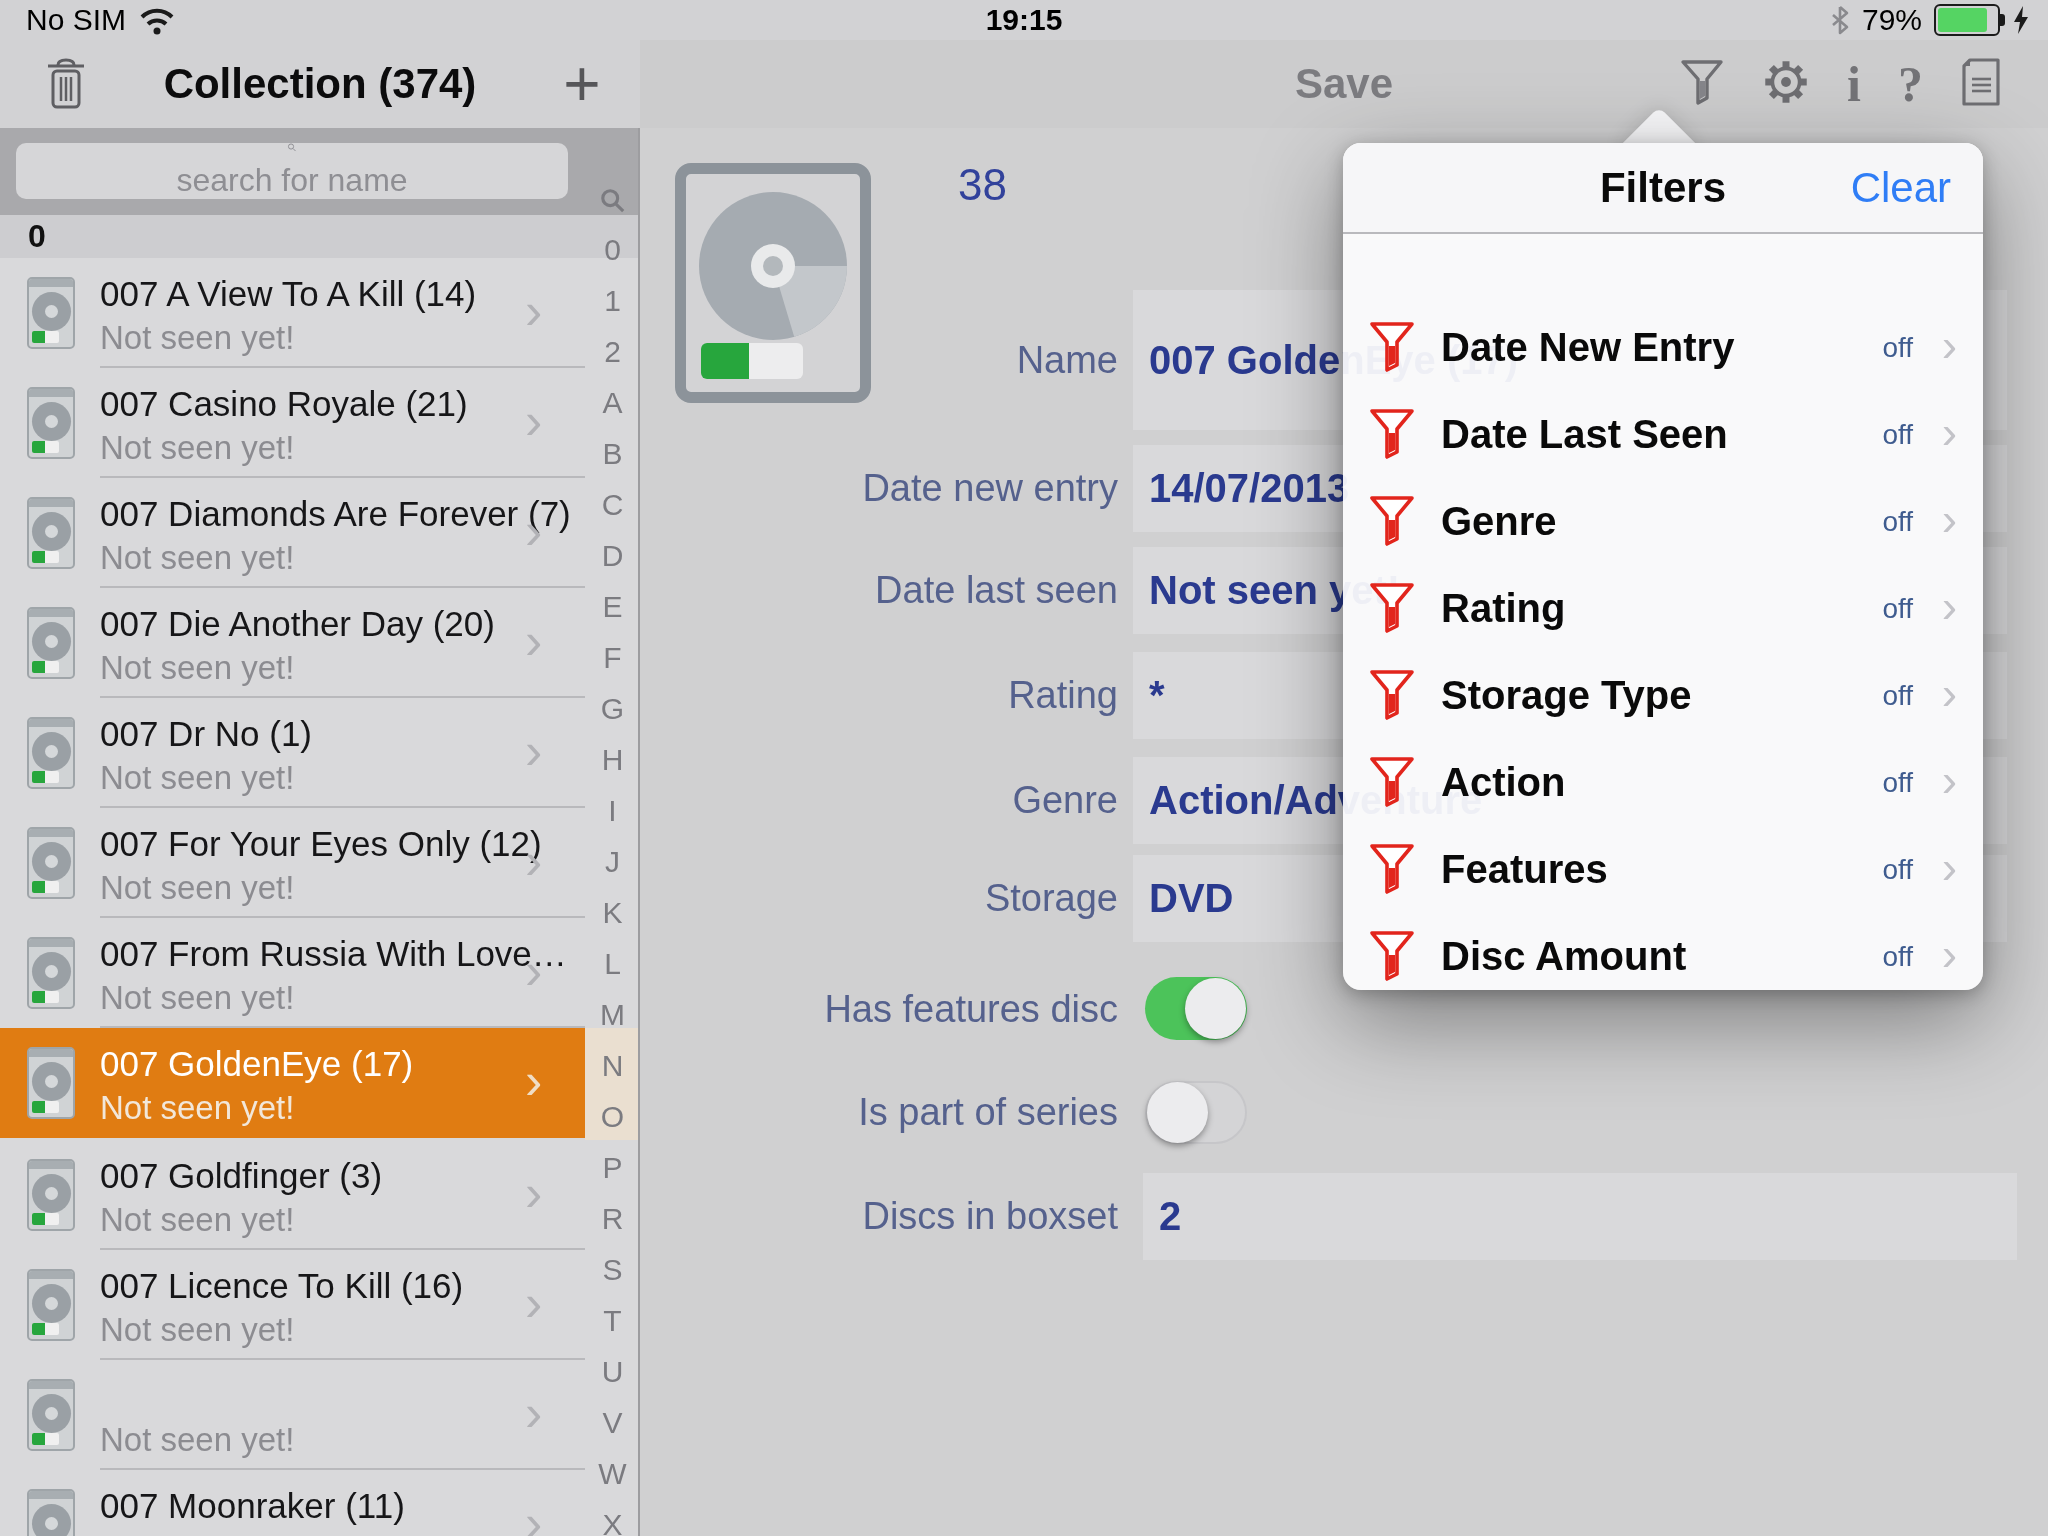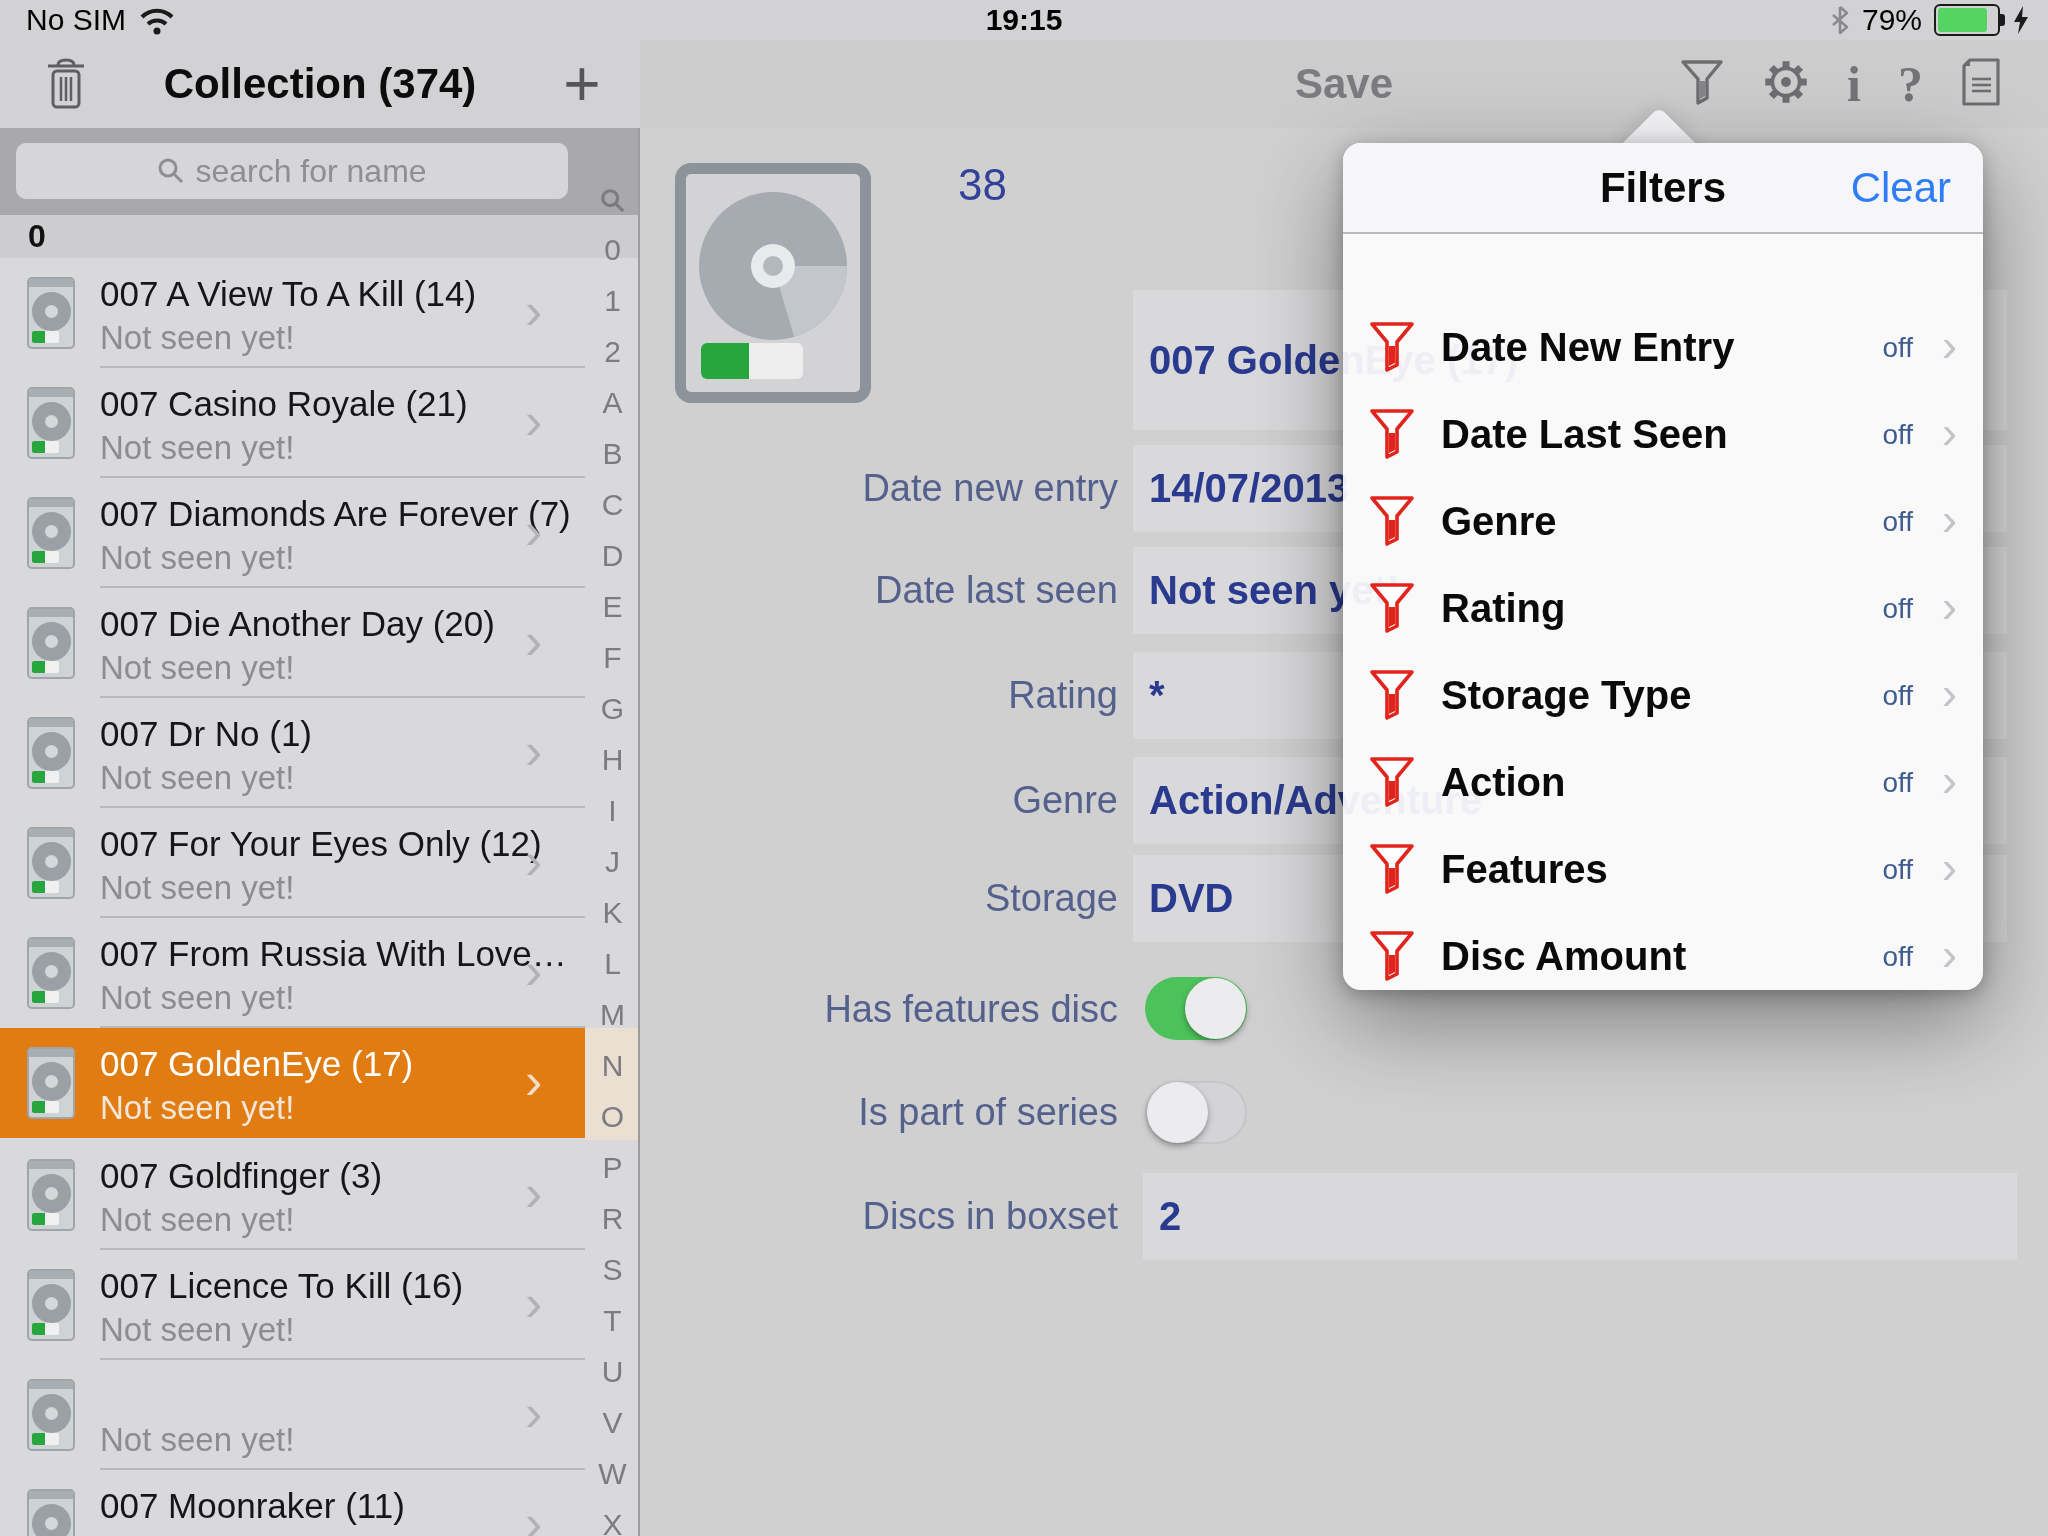--- a/index.html
+++ b/index.html
@@ -24,21 +24,21 @@
   .navbtn{position:absolute;top:0;height:88px;display:flex;align-items:center;justify-content:center;}
   .plus{font-size:64px;font-weight:300;color:#565659;line-height:1;}
   .toolicons{position:absolute;right:46px;top:0;height:88px;display:flex;align-items:center;gap:37px;}
   .glyph-letter{font-family:"Liberation Serif","DejaVu Serif",serif;font-size:50px;color:#737377;font-weight:700;}
   
   .vdivider{position:absolute;left:638px;top:128px;width:2px;bottom:0;background:#9d9da0;z-index:5;}
   
   .sidebar{position:absolute;left:0;top:128px;width:640px;bottom:0;background:#d9d9db;}
   .searchband{position:absolute;left:0;top:0;width:640px;height:87px;background:#a9a9ac;}
   .searchfield{position:absolute;left:16px;top:15px;width:552px;height:56px;background:#d6d6d8;border-radius:10px;
-               display:flex;align-items:center;justify-content:center;gap:10px;color:#8e8e93;font-size:32px;}
+               display:flex;align-items:center;justify-content:center;gap:10px;color:#8e8e93;font-size:32px;flex-direction:column;}
   .sectionhdr{position:absolute;left:0;top:87px;width:640px;height:43px;background:#cdcdd0;color:#111;
               font-size:32px;font-weight:700;display:flex;align-items:center;padding-left:28px;box-sizing:border-box;}
   .mrow{position:absolute;left:0;width:585px;height:110px;background:transparent;}
   .mrow::after{content:"";position:absolute;left:100px;right:0;bottom:0;height:2px;background:#b9b9bc;}
   .mrow.selected{background:#e07c12;width:585px;}
   .mrow.selected::after{display:none;}
   .mtitle{position:absolute;left:100px;top:16px;font-size:35px;color:#161618;white-space:nowrap;}
   .msub{position:absolute;left:100px;top:61px;font-size:33px;color:#8c8c91;}
   .selected .mtitle{color:#fff;}
   .selected .msub{color:#f2e7d9;}
@@ -368,20 +368,21 @@
       <div class="cd">
           <div class="wedge"></div>
           <div class="hubdot"></div>
         </div>
       <div class="prog">
           <i></i>
         </div>
     </div>
     <div class="badge">38</div>
 
+    <div class="flabel" style="top:162px;height:140px;">Name</div>
     <div class="fbox" style="top:162px;height:140px;">007 GoldenEye (17)</div>
 
     <div class="flabel" style="top:317px;height:87px;">Date new entry</div>
     <div class="fbox" style="top:317px;height:87px;">14/07/2013</div>
 
     <div class="flabel" style="top:419px;height:87px;">Date last seen</div>
     <div class="fbox" style="top:419px;height:87px;">Not seen yet!</div>
 
     <div class="flabel" style="top:524px;height:87px;">Rating</div>
     <div class="fbox" style="top:524px;height:87px;">*</div>

